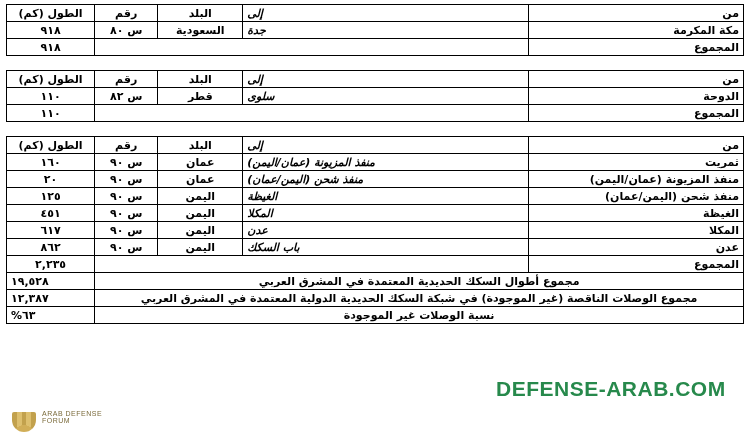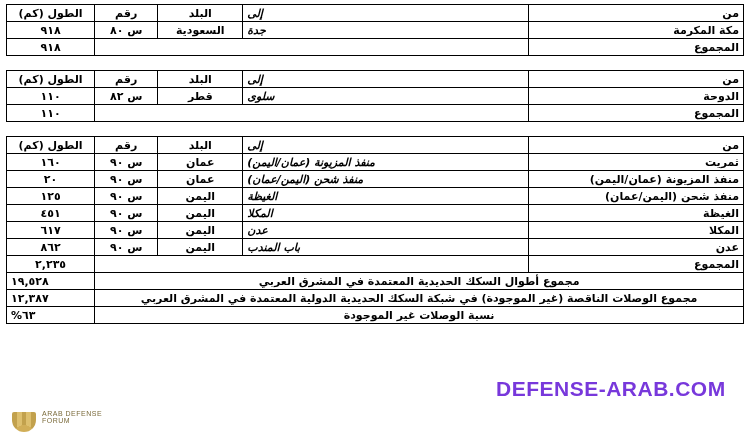--- a/index.html
+++ b/index.html
@@ -62,21 +62,21 @@
   }
   
   .watermark {
     position: absolute;
     left: 496px;
     top: 377px;
     font-family: "Liberation Sans", sans-serif;
     font-weight: bold;
     font-size: 21px;
     letter-spacing: 0.5px;
-    color: #6d28d9;
+    color: #15803d;
     opacity: 0.92;
     direction: ltr;
   }
   .logo {
     position: absolute;
     left: 8px;
     top: 408px;
     width: 110px;
     height: 36px;
     direction: ltr;
@@ -237,21 +237,21 @@
       </tr>
       <tr>
         <td class="c-from">المكلا</td>
         <td class="c-to">عدن</td>
         <td class="c-country">اليمن</td>
         <td class="c-num">س ٩٠</td>
         <td class="c-len">٦١٧</td>
       </tr>
       <tr>
         <td class="c-from">عدن</td>
-        <td class="c-to">باب المندب</td>
+        <td class="c-to">باب السكك</td>
         <td class="c-country">اليمن</td>
         <td class="c-num">س ٩٠</td>
         <td class="c-len">٨٦٢</td>
       </tr>
       <tr class="row-total">
         <td class="lbl">المجموع</td>
         <td colspan="3"></td>
         <td class="val">٢,٢٣٥</td>
       </tr>
       <tr class="summary">

